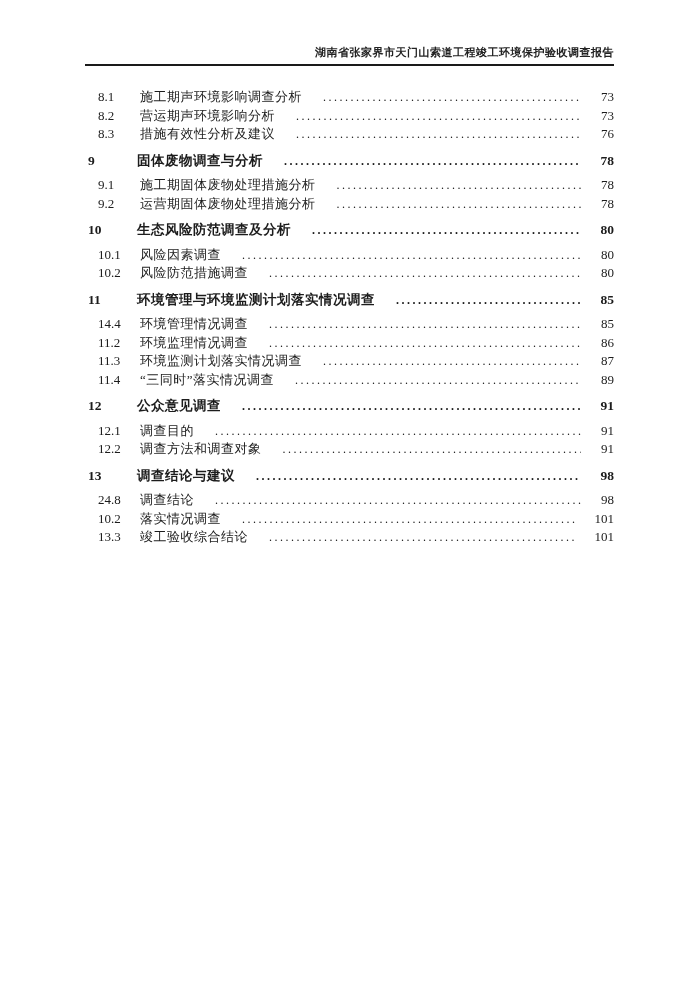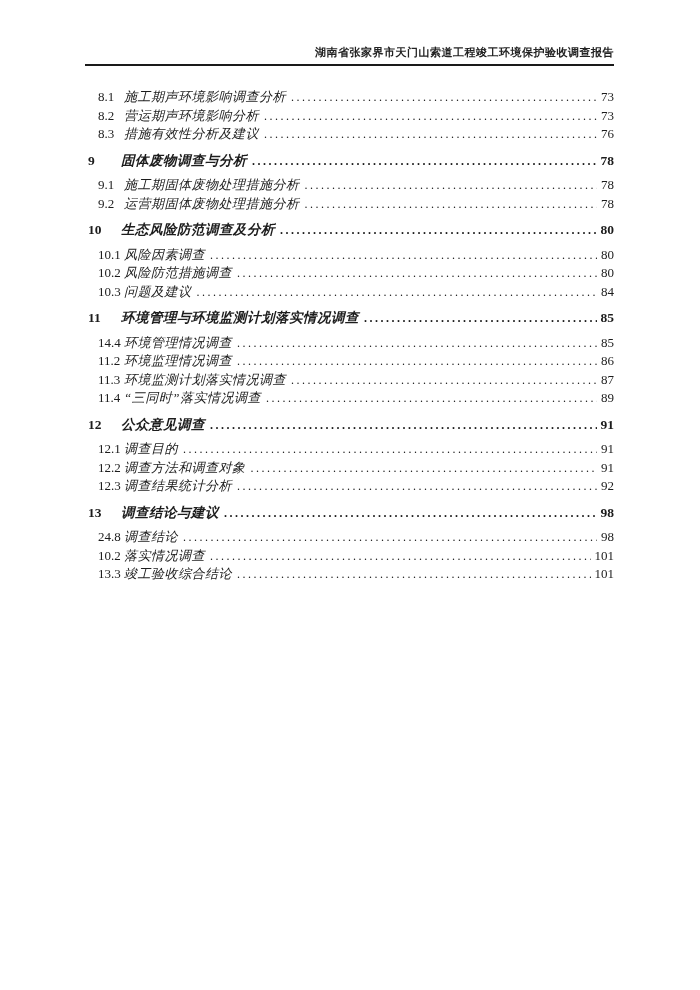--- a/index.html
+++ b/index.html
@@ -32,20 +32,21 @@
     height: 2px;
     background: #1a1a1a;
   }
   .toc {
     margin-top: 22px;
   }
   .toc-row {
     display: flex;
     align-items: baseline;
     white-space: nowrap;
+    gap: 16px;
   }
   .toc-row.sub {
     height: 18.5px;
     line-height: 18.5px;
     font-size: 13px;
   }
   .toc-row.chapter {
     height: 19.5px;
     line-height: 19.5px;
     font-size: 13.5px;
@@ -54,21 +55,20 @@
     margin-bottom: 6px;
   }
   .toc-row .num {
     flex: 0 0 auto;
   }
   .toc-row.chapter .num { padding-left: 3px; width: 36px; }
   .toc-row.sub .num     { padding-left: 13px; width: 39px; }
   .toc-row .title {
     flex: 0 0 auto;
     letter-spacing: 0.5px;
-    font-style: italic;
   }
   .toc-row .dots {
     flex: 1 1 auto;
     min-width: 0;
     overflow: hidden;
     margin: 0 4px 0 5px;
     letter-spacing: 2.5px;
     font-size: 12px;
   }
   .toc-row .dots::after {
@@ -136,26 +136,20 @@
           <span class="title">风险因素调查</span>
           <span class="dots"></span>
           <span class="page-num">80</span>
         </div>
         <div class="toc-row sub">
           <span class="num">10.2</span>
           <span class="title">风险防范措施调查</span>
           <span class="dots"></span>
           <span class="page-num">80</span>
         </div>
-        <div class="toc-row sub">
-          <span class="num">10.3</span>
-          <span class="title">问题及建议</span>
-          <span class="dots"></span>
-          <span class="page-num">84</span>
-        </div>
         <div class="toc-row chapter">
           <span class="num">11</span>
           <span class="title">环境管理与环境监测计划落实情况调查</span>
           <span class="dots"></span>
           <span class="page-num">85</span>
         </div>
         <div class="toc-row sub">
           <span class="num">14.4</span>
           <span class="title">环境管理情况调查</span>
           <span class="dots"></span>
@@ -189,26 +183,20 @@
           <span class="num">12.1</span>
           <span class="title">调查目的</span>
           <span class="dots"></span>
           <span class="page-num">91</span>
         </div>
         <div class="toc-row sub">
           <span class="num">12.2</span>
           <span class="title">调查方法和调查对象</span>
           <span class="dots"></span>
           <span class="page-num">91</span>
-        </div>
-        <div class="toc-row sub">
-          <span class="num">12.3</span>
-          <span class="title">调查结果统计分析</span>
-          <span class="dots"></span>
-          <span class="page-num">92</span>
         </div>
         <div class="toc-row chapter">
           <span class="num">13</span>
           <span class="title">调查结论与建议</span>
           <span class="dots"></span>
           <span class="page-num">98</span>
         </div>
         <div class="toc-row sub">
           <span class="num">24.8</span>
           <span class="title">调查结论</span>

